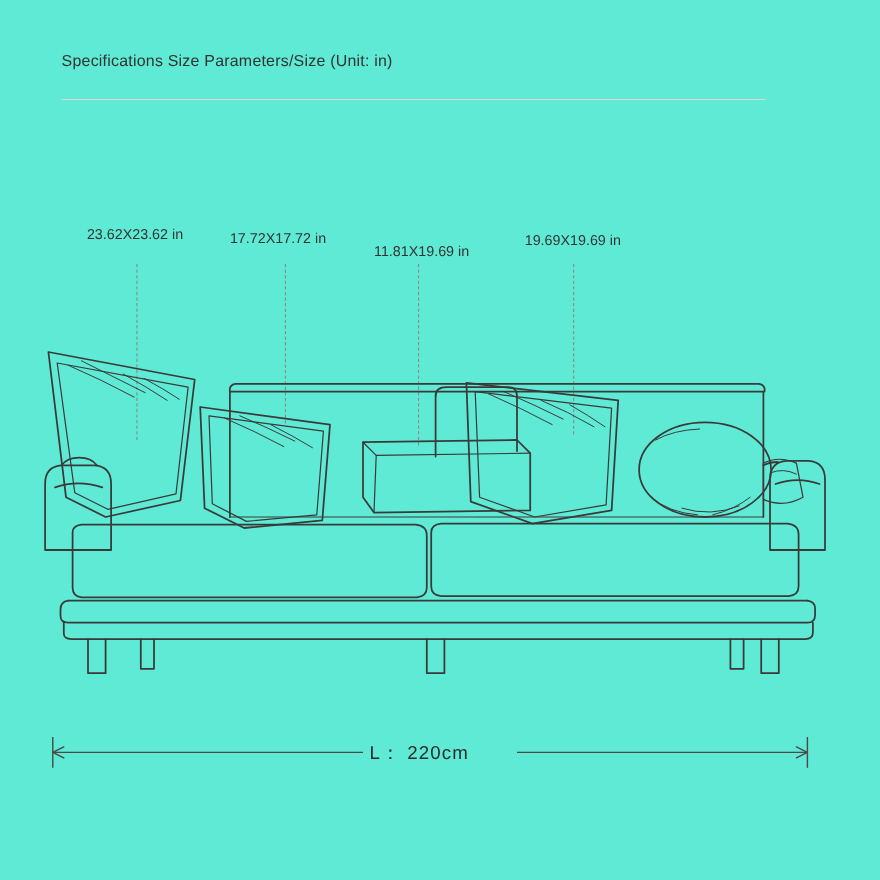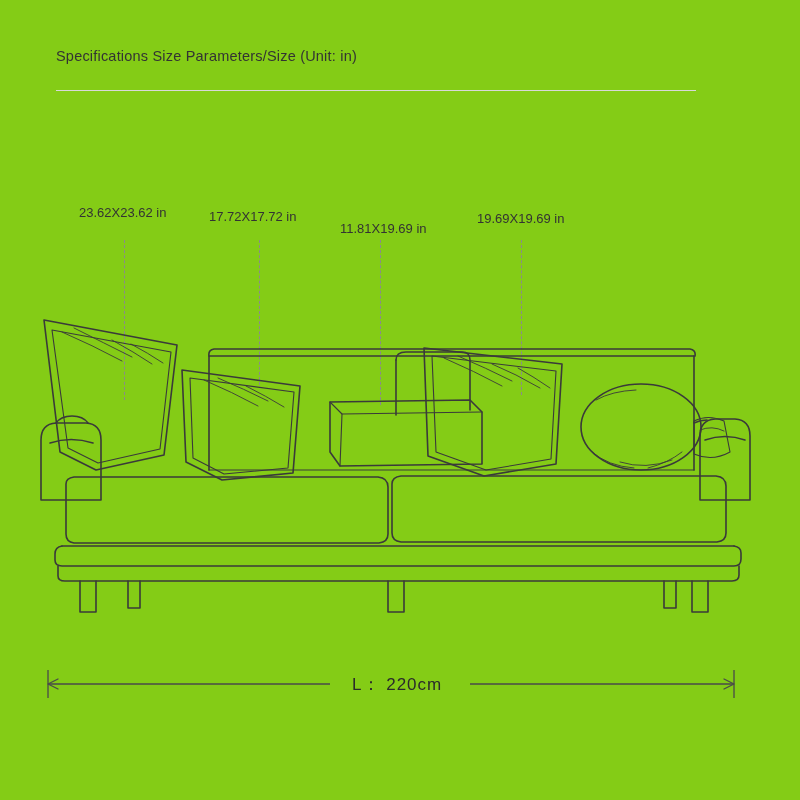--- a/index.html
+++ b/index.html
@@ -11,21 +11,21 @@
     width: 800px;
     height: 800px;
     font-family: "Liberation Sans", sans-serif;
     color: #2b2b2b;
     position: relative;
     overflow: hidden;
   }
   #spec-sheet {
     position: absolute;
     inset: 0;
-    background: #84cc16;
+    background: #5eead4;
   }
 
   
   .header {
     position: absolute;
     left: 56px;
     top: 48px;
     width: 640px;
   }
   .header-title {
@@ -172,15 +172,15 @@
   <svg class="drawing" viewBox="0 0 800 800">
     <g stroke="#4a4a4a" stroke-width="1.3" fill="none">
       <line x1="48" y1="670" x2="48" y2="698"></line>
       <line x1="734" y1="670" x2="734" y2="698"></line>
       <line x1="48" y1="684" x2="330" y2="684"></line>
       <line x1="470" y1="684" x2="734" y2="684"></line>
       <polyline points="58,679 48,684 58,689" stroke-linejoin="round" stroke-linecap="round"></polyline>
       <polyline points="724,679 734,684 724,689" stroke-linejoin="round" stroke-linecap="round"></polyline>
     </g>
   </svg>
-  <div class="dim-label" style="left:352px; top:673px;">L： 220cm</div>
+  <div class="dim-label" style="left:336px; top:673px;">L： 220cm</div>
 
 </div>
 
 </body></html>

